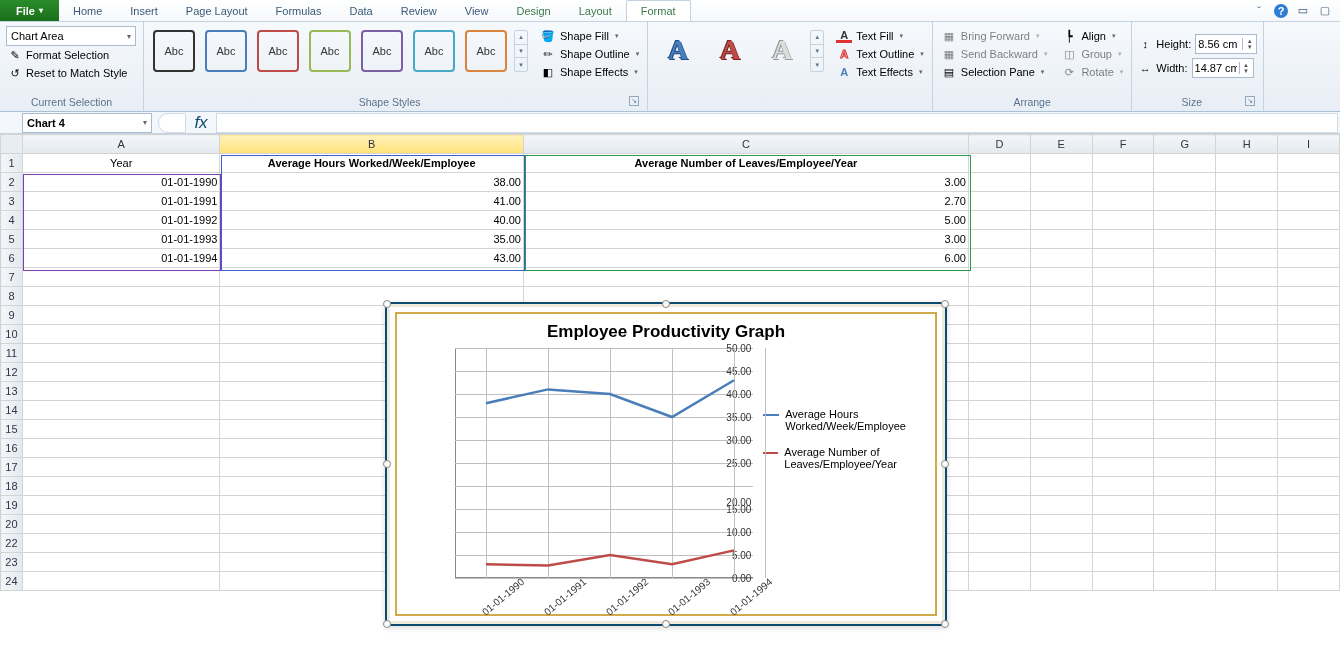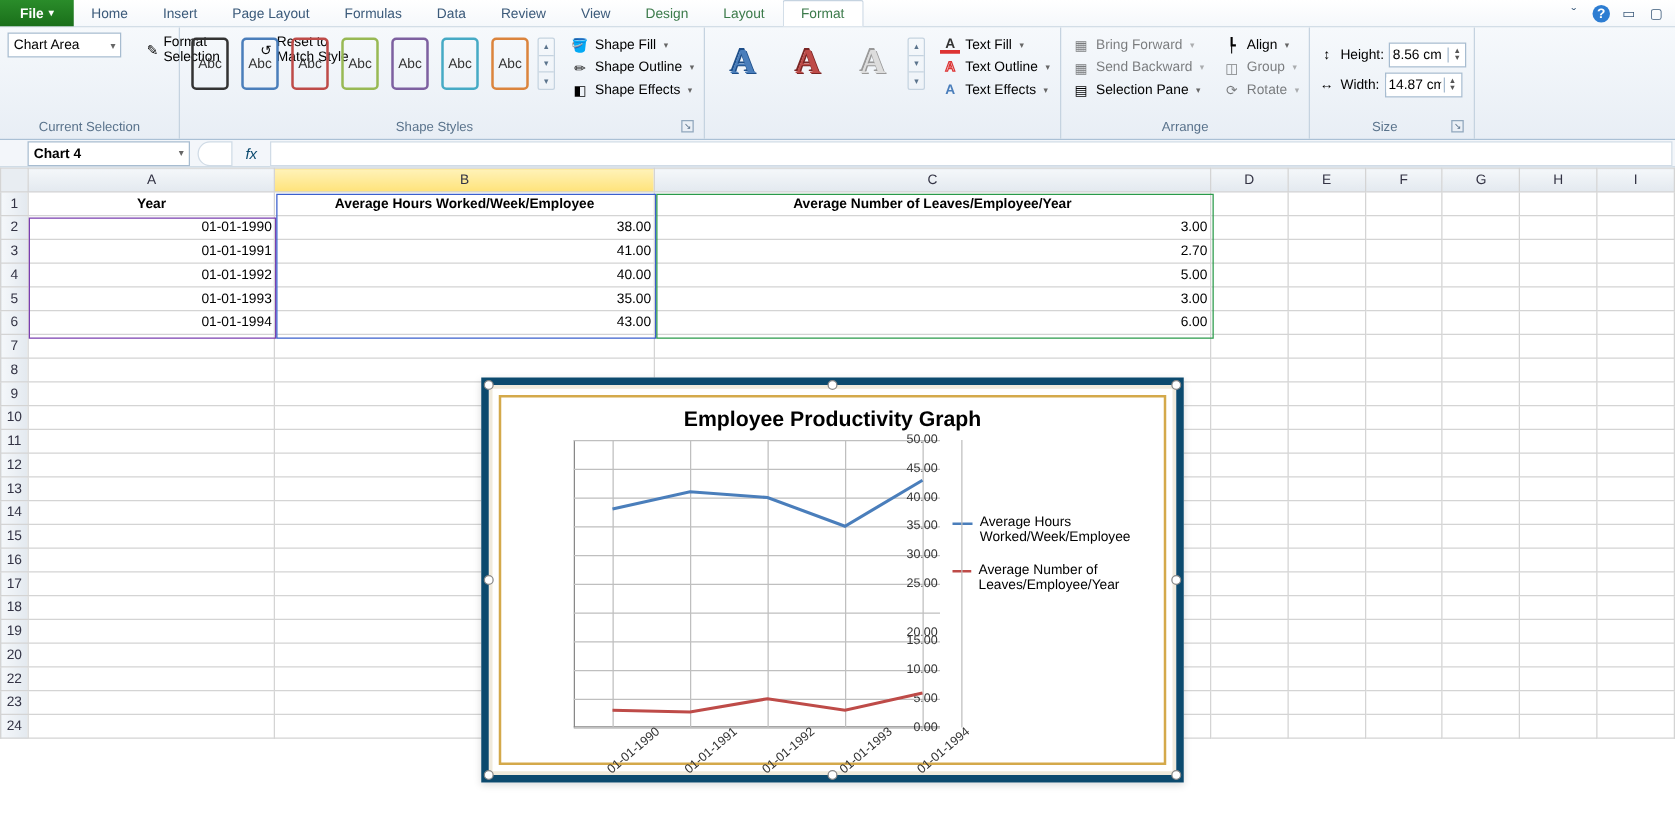--- a/index.html
+++ b/index.html
@@ -16,28 +16,28 @@
 .tr-icon { width: 14px; height: 14px; display: flex; align-items: center; justify-content: center; color: #3b5a7a; font-size: 11px; }
 
 
 .ribbon { height: 90px; background: linear-gradient(#f6f9fc, #e8eef5); border-bottom: 1px solid #aac0d5; display: flex; font-size: 11px; }
 .rgroup { border-right: 1px solid #c5d3e0; padding: 2px 6px 0 6px; display: flex; flex-direction: column; position: relative; }
 .rgroup-body { flex: 1; display: flex; align-items: flex-start; gap: 4px; }
 .rgroup-label { text-align: center; color: #5a738c; font-size: 10.5px; padding: 2px 0 3px; }
 .rgroup-label .dlaunch { float: right; width: 10px; height: 10px; border: 1px solid #90a7bd; margin-right: 2px; font-size: 7px; display: flex; align-items: center; justify-content: center; color: #5a738c; }
 
 
-.cs-col { display: flex; flex-direction: row; gap: 18px; padding-top: 2px; }
+.cs-col { display: flex; flex-direction: column; gap: 0; padding-top: 2px; }
 .cs-dropdown { width: 130px; height: 20px; border: 1px solid #a7bcd0; background: #fff; display: flex; align-items: center; padding: 0 4px; font-size: 11px; justify-content: space-between; }
 .cs-dropdown::after { content: '▾'; font-size: 8px; color: #666; }
 .cs-btn { display: flex; align-items: center; gap: 4px; padding: 2px 2px; cursor: pointer; }
 .cs-ico { width: 14px; height: 14px; display: inline-flex; align-items: center; justify-content: center; }
 
 
-.shape-box { width: 30px; height: 42px; border-radius: 4px; display: flex; align-items: center; justify-content: center; font-size: 11px; color: #333; margin: 6px 3px 0 3px; cursor: pointer; }
+.shape-box { width: 42px; height: 42px; border-radius: 4px; display: flex; align-items: center; justify-content: center; font-size: 11px; color: #333; margin: 6px 3px 0 3px; cursor: pointer; }
 .shape-more { display: flex; flex-direction: column; justify-content: center; height: 42px; margin-top: 6px; border: 1px solid #c5d3e0; border-radius: 2px; width: 14px; }
 .shape-more span { flex: 1; display: flex; align-items: center; justify-content: center; font-size: 7px; color: #5a738c; border-bottom: 1px solid #c5d3e0; }
 .shape-more span:last-child { border-bottom: none; }
 .shapefx-col { display: flex; flex-direction: column; gap: 2px; padding-top: 4px; margin-left: 6px; }
 .sfx-item { display: flex; align-items: center; gap: 4px; cursor: pointer; padding: 1px 2px; white-space: nowrap; }
 .sfx-item::after { content: '▾'; font-size: 7px; color: #666; margin-left: 2px; }
 .sfx-ico { width: 16px; height: 14px; display: inline-flex; align-items: center; justify-content: center; }
 
 
 .wa-box { width: 44px; height: 44px; display: flex; align-items: center; justify-content: center; font-family: 'Times New Roman', serif; font-size: 28px; font-weight: bold; margin: 4px 2px 0 2px; cursor: pointer; }
@@ -47,41 +47,41 @@
 .size-spin { width: 62px; height: 20px; border: 1px solid #a7bcd0; background: #fff; display: flex; align-items: center; }
 .size-spin input { border: none; width: 46px; font-size: 11px; padding: 0 2px; text-align: left; outline: none; }
 .size-spin .spbtns { width: 14px; display: flex; flex-direction: column; border-left: 1px solid #a7bcd0; }
 .size-spin .spbtns span { flex: 1; font-size: 6px; display: flex; align-items: center; justify-content: center; color: #555; }
 
 
 .fxbar { height: 22px; border-bottom: 1px solid #c5d3e0; display: flex; align-items: center; background: #f3f6fa; }
 .namebox { width: 130px; height: 20px; margin: 0 2px 0 22px; border: 1px solid #a7bcd0; background: #fff; display: flex; align-items: center; justify-content: space-between; padding: 0 4px; font-size: 11px; font-weight: bold; }
 .namebox::after { content: '▾'; font-size: 8px; color: #666; font-weight: normal; }
 .fx-circle { width: 28px; height: 20px; border: 1px solid #d0dbe6; border-radius: 10px 0 0 10px; background: #fff; margin-left: 4px; }
-.fx-label { width: 30px; text-align: center; font-style: italic; font-size: 12px; color: #0c4a6e; }
+.fx-label { width: 30px; text-align: center; font-style: italic; font-size: 17px; color: #0c4a6e; }
 .fx-input { flex: 1; height: 20px; border: 1px solid #d0dbe6; background: #fff; margin-right: 2px; }
 
 
 .grid-area { position: relative; height: 517px; overflow: hidden; }
 table.sheet { border-collapse: collapse; table-layout: fixed; }
 .sheet th, .sheet td { border: 1px solid #d4d4d4; font-size: 11px; height: 19px; padding: 0; }
 .sheet .corner { width: 22px; background: #e8edf2; }
 .sheet .colh { background: linear-gradient(#f4f7fa, #e3e9ef); text-align: center; font-weight: normal; color: #334; }
 .sheet .rowh { width: 22px; background: linear-gradient(90deg, #f4f7fa, #e3e9ef); text-align: center; font-weight: normal; color: #334; }
 .sheet td { background: #fff; }
 .cA { width: 198px; } .cB { width: 304px; } .cC { width: 446px; }
 .cD, .cE, .cF, .cG, .cH, .cI { width: 62px; }
 .val-r { text-align: right; padding-right: 2px !important; }
 .colh.sel { background: linear-gradient(#fff2b8, #ffe37a); }
 .tbl-sel-blue { position: absolute; border: 1px solid #3a5fcd; pointer-events: none; }
 .tbl-sel-purple { position: absolute; border: 1px solid #7a3fb0; pointer-events: none; }
 .tbl-sel-green { position: absolute; border: 1px solid #2a9a4a; pointer-events: none; }
 
 
-.chart-obj { position: absolute; left: 385px; top: 168px; width: 562px; height: 324px; background: #fff; border: 6px solid #0c4a6e; box-shadow: 0 0 0 3px #f0eadc inset, 0 2px 6px rgba(0,0,0,.15); padding: 8px; }
+.chart-obj { position: absolute; left: 385px; top: 168px; width: 562px; height: 324px; background: #fff; border: 2px solid #0c4a6e; box-shadow: 0 0 0 3px #f0eadc inset, 0 2px 6px rgba(0,0,0,.15); padding: 8px; }
 .chart-obj .ch-border { border: 2px solid #d4a94a; height: 100%; padding: 4px 8px 2px; position: relative; }
 .ch-title { text-align: center; font-weight: bold; font-size: 17px; margin: 4px 0 6px; }
 .ch-body { display: flex; gap: 10px; }
 .plot { position: relative; width: 310px; height: 230px; margin-left: 50px; }
 .yaxis { position: absolute; left: -48px; top: 0; bottom: 0; width: 44px; }
 .ytick { position: absolute; right: 2px; font-size: 10px; color: #333; transform: translateY(-50%); }
 .xtick { position: absolute; bottom: -42px; font-size: 10px; color: #333; transform: rotate(-40deg); transform-origin: top left; white-space: nowrap; }
 .gridline-h { position: absolute; left: 0; right: 0; border-top: 1px solid #bfbfbf; }
 .gridline-v { position: absolute; top: 0; bottom: 0; border-left: 1px solid #bfbfbf; }
 .plot-border { position: absolute; inset: 0; border: 1px solid #888; border-top: none; border-right: none; }
@@ -281,21 +281,21 @@
           <th class="colh cC">C</th>
           <th class="colh cD">D</th>
           <th class="colh cE">E</th>
           <th class="colh cF">F</th>
           <th class="colh cG">G</th>
           <th class="colh cH">H</th>
           <th class="colh cI">I</th>
         </tr>
         <tr>
           <th class="rowh">1</th>
-          <td class="cA" style="font-weight:bold;text-align:center">Year</td>
+          <td class="cA" style="font-weight:normal;text-align:center">Year</td>
           <td class="cB" style="font-weight:bold;text-align:center">Average Hours Worked/Week/Employee</td>
           <td class="cC" style="font-weight:bold;text-align:center">Average Number of Leaves/Employee/Year</td>
           <td class="cD"></td>
           <td class="cE"></td>
           <td class="cF"></td>
           <td class="cG"></td>
           <td class="cH"></td>
           <td class="cI"></td>
         </tr>
         <tr>

